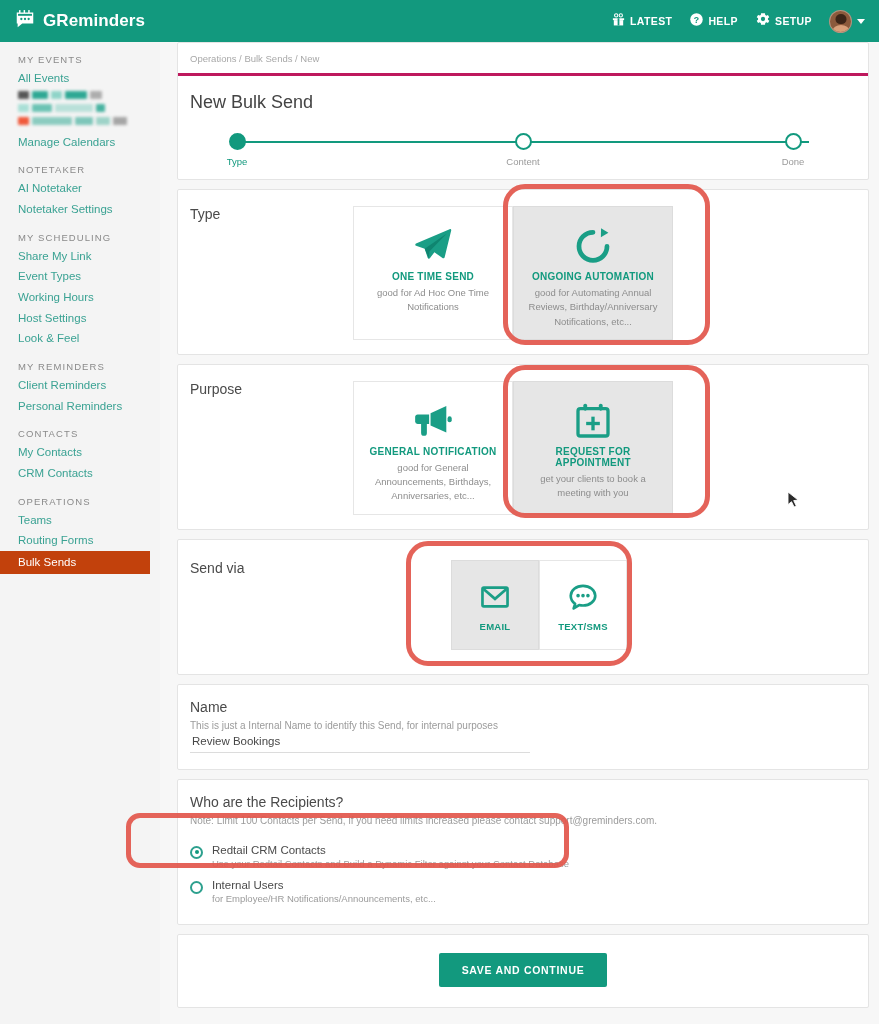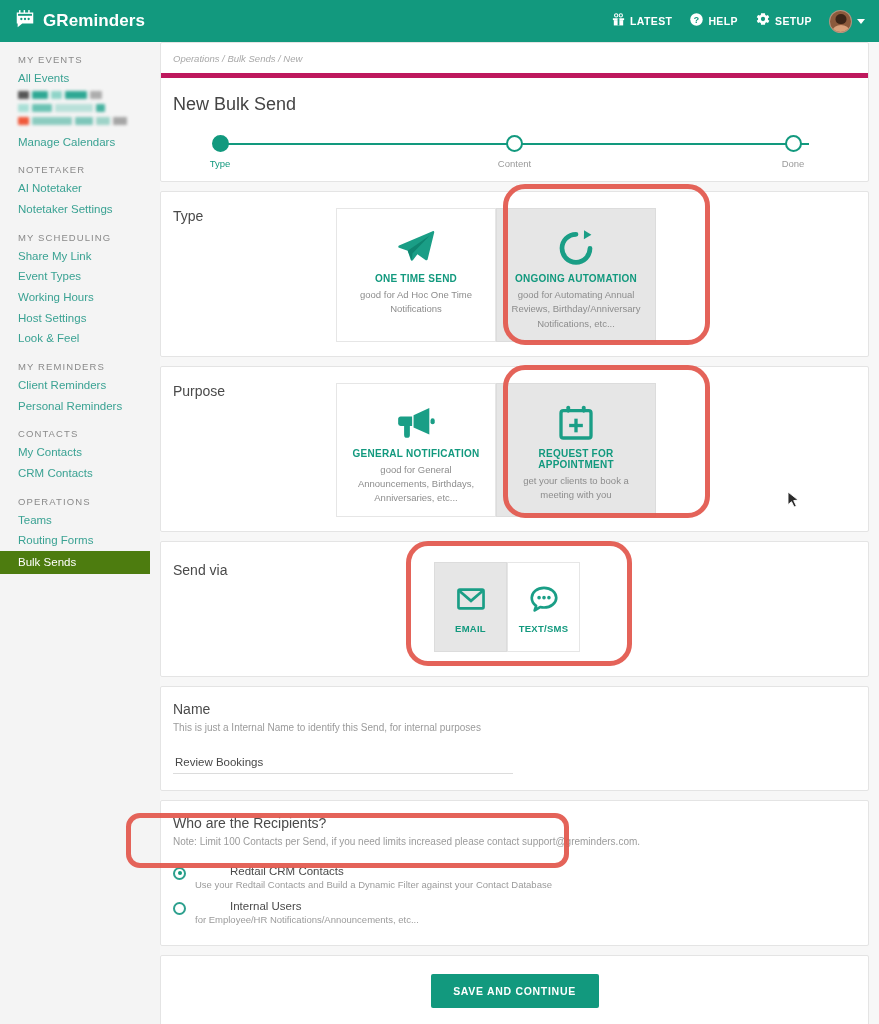--- a/index.html
+++ b/index.html
@@ -39,51 +39,50 @@
     transform: translateX(-50%);
     width: 17px; height: 12px; border-radius: 50% 50% 0 0;
     background: #d9a07a;
   }
   .caret-dn {
     width: 0; height: 0; border-left: 4px solid transparent;
     border-right: 4px solid transparent; border-top: 5px solid #fff;
   }
 
   
-  .body-row { display: flex; height: 982px; }
+  .body-row { display: flex; height: 982px; gap: 17px; }
   .sidebar { width: 160px; background: #f4f4f4; padding: 12px 0 0 0; flex: 0 0 160px; }
   .content { flex: 1; padding: 0 10px 0 0; background: #f7f7f7; overflow: hidden; }
 
   
   .sb-group-title {
     font-size: 9.5px; color: #8a8a8a; letter-spacing: 1.1px;
     padding: 0 0 3px 18px; text-transform: uppercase;
   }
   .sb-link {
     display: block; font-size: 11.5px; color: #3aa293;
     padding: 2px 0 2px 18px; text-decoration: none; cursor: pointer;
     line-height: 1.45;
   }
   .sb-link.active {
-    background: #4d7c0f; color: #fff; font-weight: normal;
+    background: #c2410c; color: #fff; font-weight: normal;
     margin-right: 10px; padding-top: 3px; padding-bottom: 3px;
   }
   .sb-gap { height: 12px; }
   .blur-row { display: flex; align-items: center; gap: 3px; padding: 2px 0 2px 18px; height: 13px; }
   .blur-chip { height: 8px; border-radius: 1px; filter: blur(1.6px); }
 
   
   .panel {
     background: #fff; border: 1px solid #e4e4e4; border-radius: 2px;
     margin-bottom: 9px;
   }
   .crumb {
     font-size: 9.5px; color: #a8a8a8; padding: 10px 0 9px 12px;
-    border-bottom: 5px solid #be185d;
-    font-style: italic;
+    border-bottom: 3px solid #be185d;
   }
   .page-title { font-size: 18px; color: #444; padding: 16px 0 0 12px; font-weight: normal; }
 
   
   .stepper { position: relative; margin: 20px 50px 0 50px; height: 46px; }
   .step-line {
     position: absolute; top: 8px; left: 9px; right: 9px;
     height: 2px; background: #12997E;
   }
   .step {
@@ -123,54 +122,54 @@
   .choice-card .cc-title {
     font-size: 10px; font-weight: bold; color: #12997E;
     letter-spacing: .25px; text-align: center; margin-top: 2px;
   }
   .choice-card .cc-desc {
     font-size: 9.5px; color: #8d8d8d; text-align: center;
     margin-top: 4px; line-height: 1.5;
   }
 
   .small-card {
-    width: 73px; height: 90px; border: 1px solid #e6e6e6; background: #fff;
+    width: 88px; height: 90px; border: 1px solid #e6e6e6; background: #fff;
     display: flex; flex-direction: column; align-items: center;
     justify-content: center; cursor: pointer;
   }
   .small-card.selected { background: #e6e6e6; border-color: #dcdcdc; }
   .small-card .sc-icon { height: 40px; display: flex; align-items: center; }
   .small-card .sc-title {
     font-size: 9.5px; font-weight: bold; color: #12997E;
     letter-spacing: .25px; margin-top: 4px;
   }
 
   
   .simple-pad { padding: 14px 12px 16px 12px; }
   .blk-title { font-size: 14px; color: #4a4a4a; }
   .blk-sub { font-size: 10px; color: #9b9b9b; margin-top: 5px; }
   .text-input {
-    margin-top: 23px; width: 340px; border: none;
+    margin-top: 4px; width: 340px; border: none;
     border-bottom: 1px solid #dcdcdc; font-size: 11.5px;
     color: #474747; padding: 0 0 5px 2px; outline: none;
     font-family: "Liberation Sans", sans-serif; background: transparent;
   }
 
   
   .radio-row { display: flex; gap: 9px; padding: 6px 0 4px 12px; cursor: pointer; }
   .radio {
     width: 13px; height: 13px; border-radius: 50%;
     border: 2px solid #2da08e; flex: 0 0 13px; margin-top: 2px;
     position: relative; background: #fff;
   }
   .radio.on:after {
     content: ""; position: absolute; left: 2.5px; top: 2.5px;
     width: 4px; height: 4px; border-radius: 50%; background: #12997E;
   }
-  .radio-label { font-size: 11.5px; color: #4a4a4a; margin-left: 35px; }
+  .radio-label { font-size: 11.5px; color: #4a4a4a; }
   .radio-desc { font-size: 9.5px; color: #9b9b9b; margin-top: 2px; }
 
   
   .btn-bar { padding: 18px 0 20px 0; text-align: center; }
   .btn-primary {
     background: #12997E; color: #fff; border: none; border-radius: 2px;
     font-size: 10.5px; font-weight: bold; letter-spacing: .7px;
     padding: 11px 0; width: 168px; cursor: pointer;
     font-family: "Liberation Sans", sans-serif;
   }

